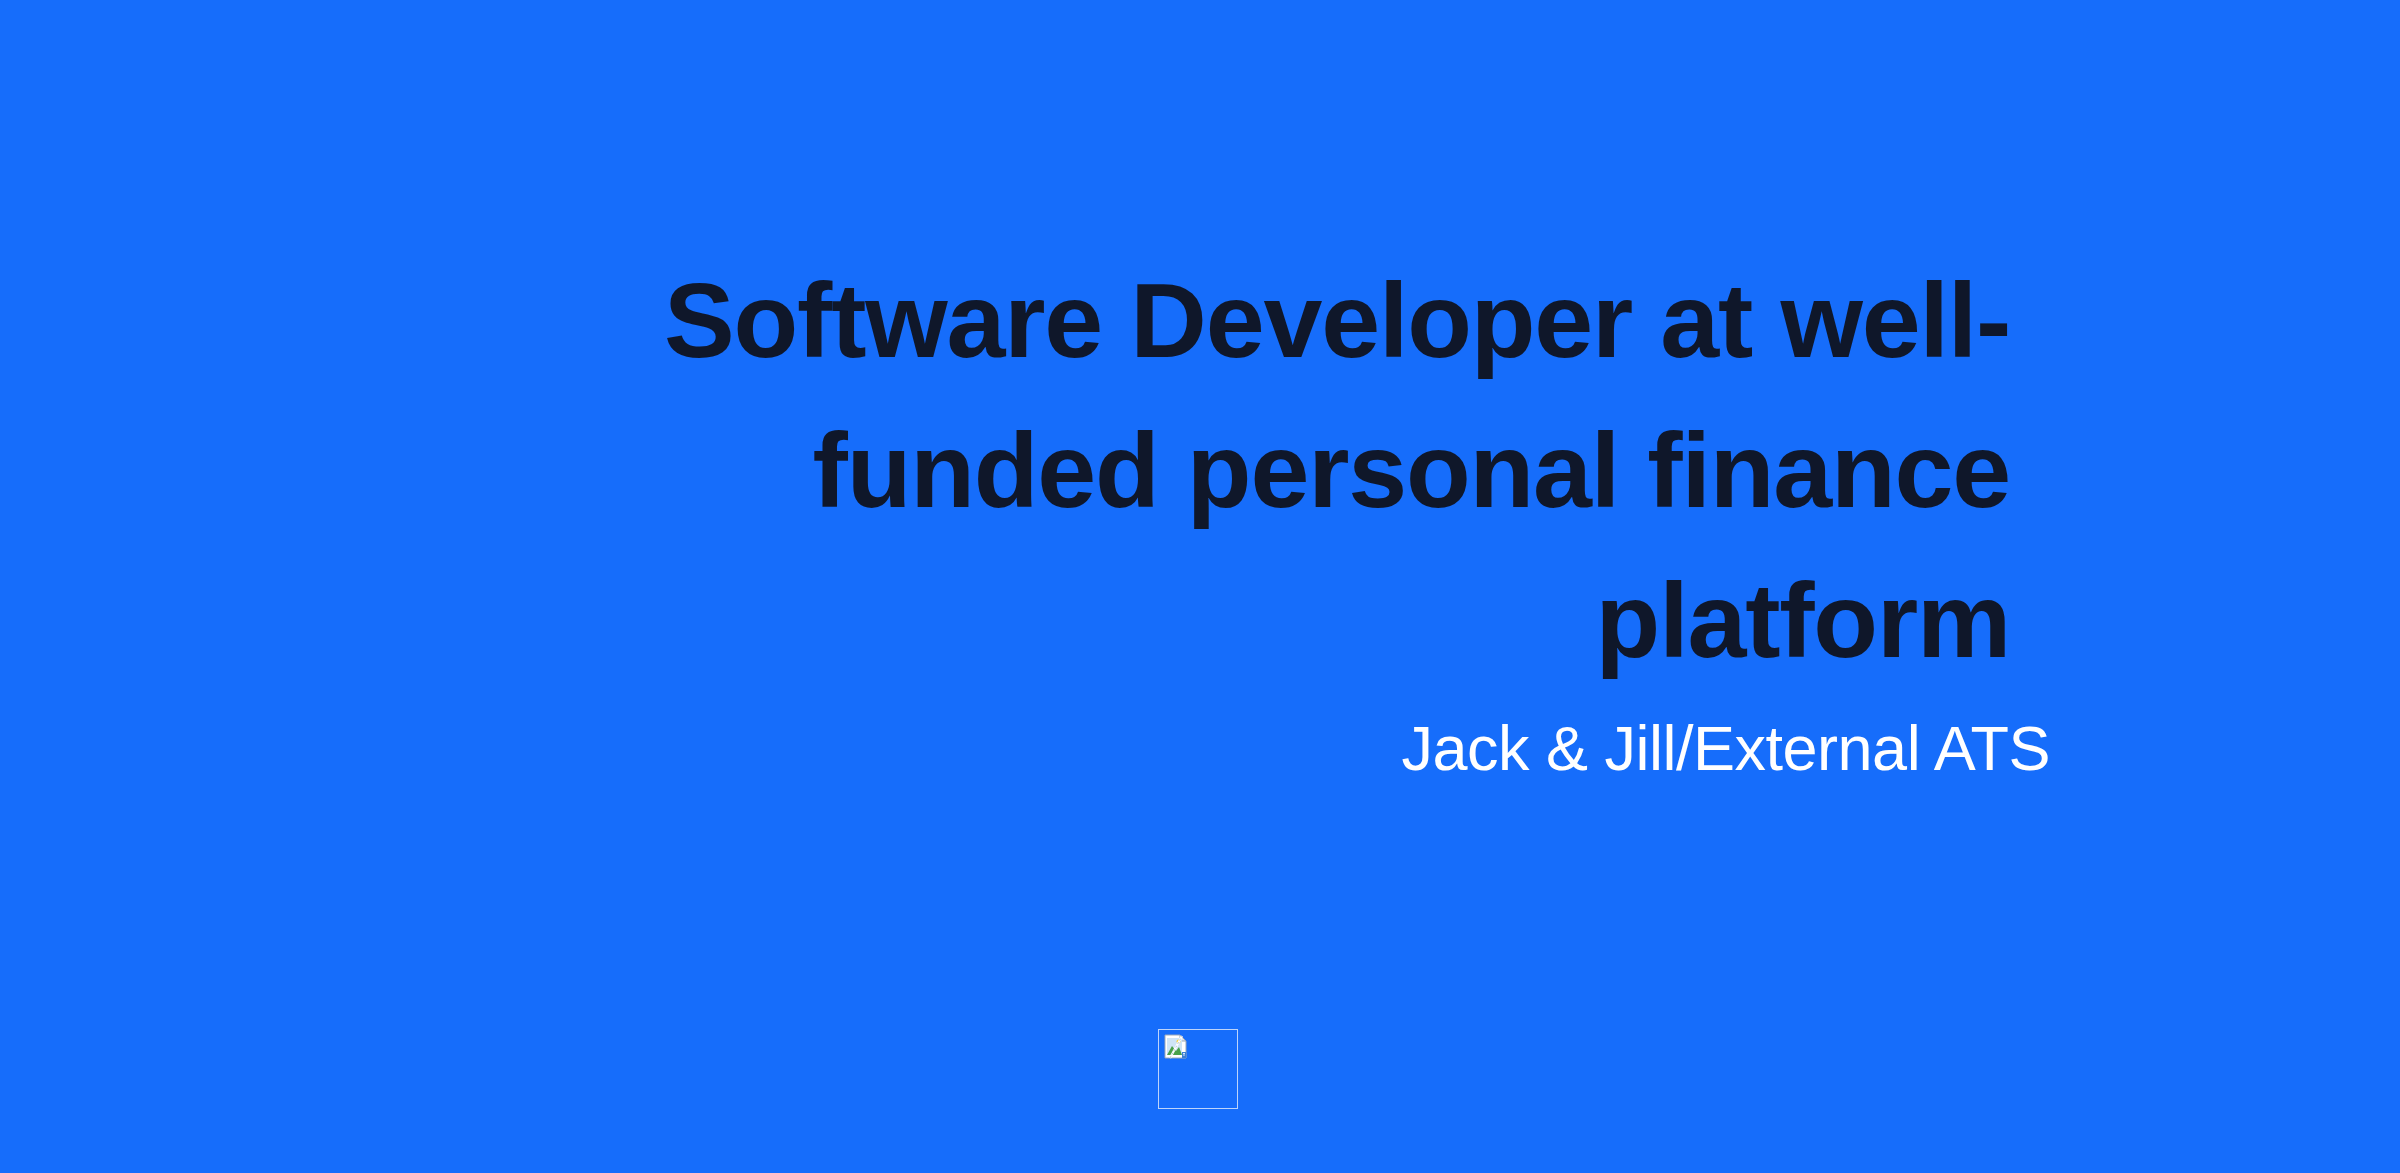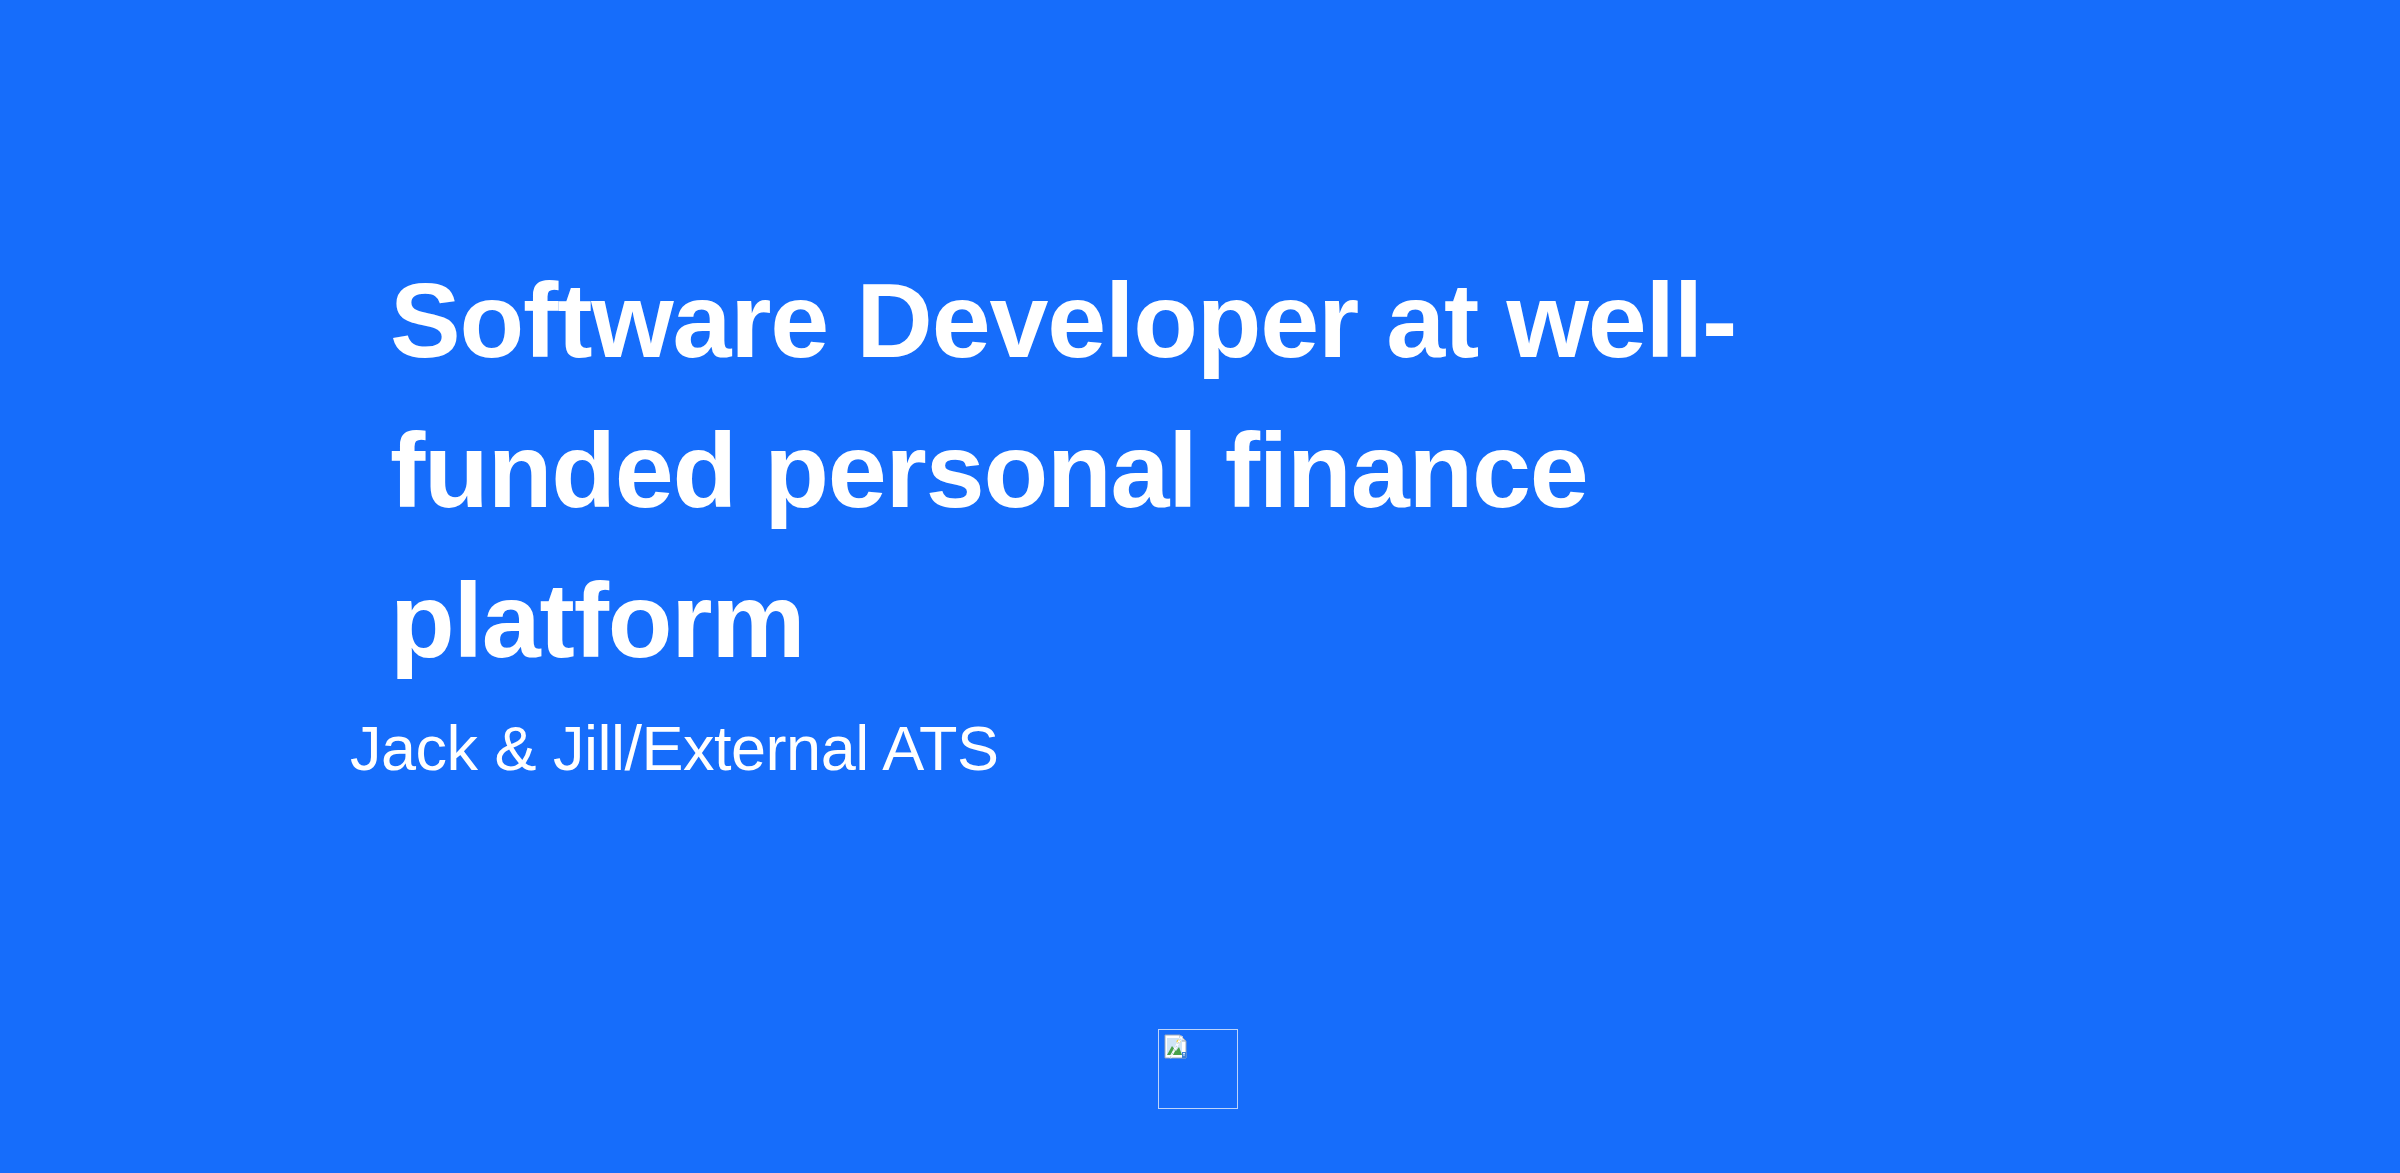--- a/index.html
+++ b/index.html
@@ -31,35 +31,35 @@
     height: 1173px;
     display: flex;
     flex-direction: column;
     align-items: center;
   }
 
   .job-title {
     margin: 0;
     padding: 0;
     width: 1620px;
-    text-align: left;
-    color: #ffffff;
+    text-align: right;
+    color: #0f172a;
     font-family: "Liberation Sans", sans-serif;
     font-weight: bold;
     font-size: 106px;
     line-height: 150px;
     letter-spacing: -1.2px;
     margin-top: 245px;
   }
 
   .job-subtitle {
     margin: 0;
     padding: 0;
     width: 1700px;
-    text-align: left;
+    text-align: right;
     color: #ffffff;
     font-family: "Liberation Sans", sans-serif;
     font-weight: normal;
     font-size: 63px;
     line-height: 82px;
     letter-spacing: -0.5px;
     margin-top: 12px;
   }
 
   

